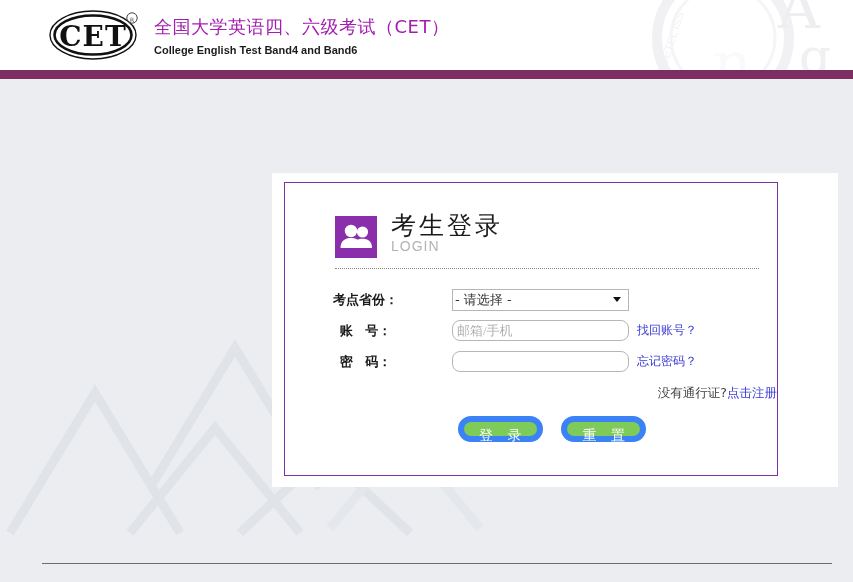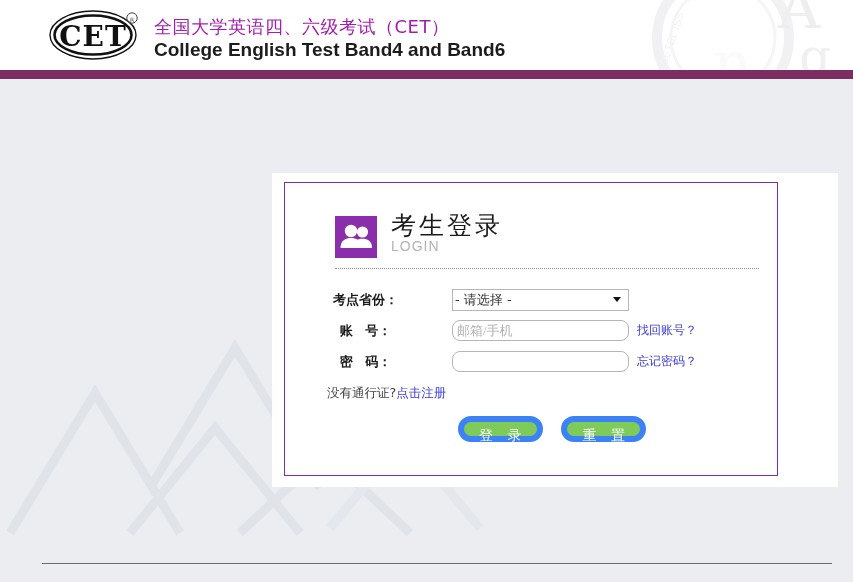--- a/index.html
+++ b/index.html
@@ -50,21 +50,21 @@
   }
   .title-cn {
     font-size: 18px;
     color: #a21caf;
     letter-spacing: 0.5px;
     line-height: 24px;
     font-family: "DejaVu Sans", "Liberation Sans", sans-serif;
     white-space: nowrap;
   }
   .title-en {
-    font-size: 19px;
+    font-size: 11px;
     font-weight: bold;
     color: #1c1c1c;
     line-height: 18px;
     margin-top: 2px;
     white-space: nowrap;
     font-family: "Liberation Sans", sans-serif;
   }
   .purple-bar {
     position: absolute;
     left: 0; top: 70px;
@@ -241,21 +241,21 @@
     width: 78px;
     height: 25px;
     position: relative;
     overflow: hidden;
     border: 1px solid #555;
     box-sizing: border-box;
     cursor: pointer;
   }
 
   .reg-line {
-    text-align: left;
+    text-align: right;
     padding-left: 42px;
     margin-top: 8px;
     font-size: 12.5px;
     color: #3d3d3d;
     font-family: "DejaVu Sans", "Liberation Sans", sans-serif;
     white-space: nowrap;
   }
   .reg-line a {
     color: #3a3ad6;
     text-decoration: none;

